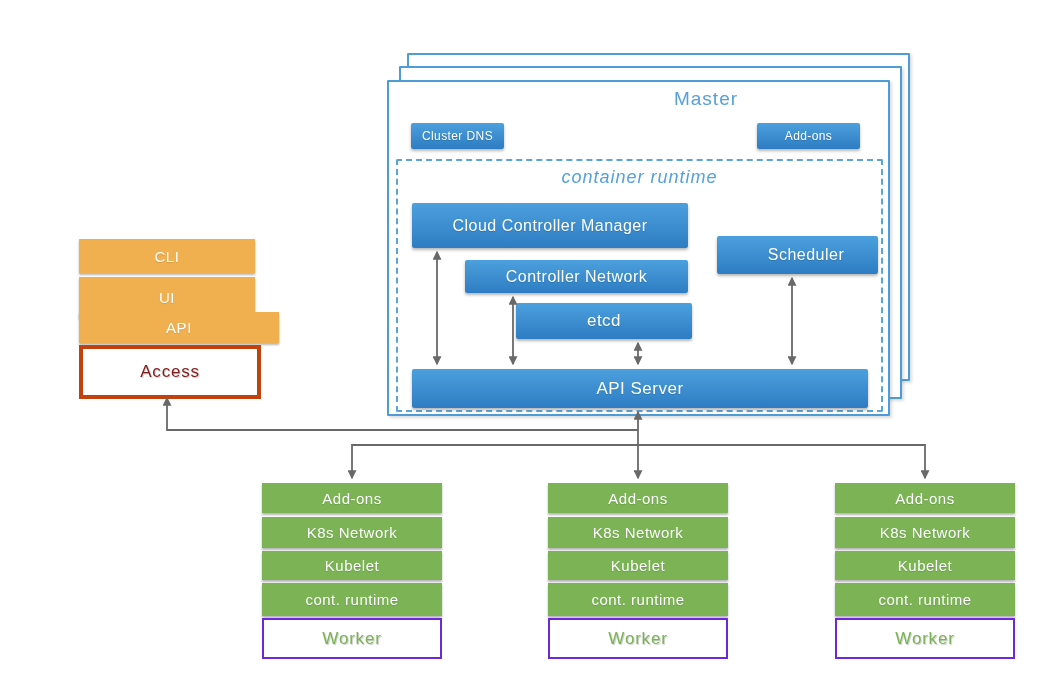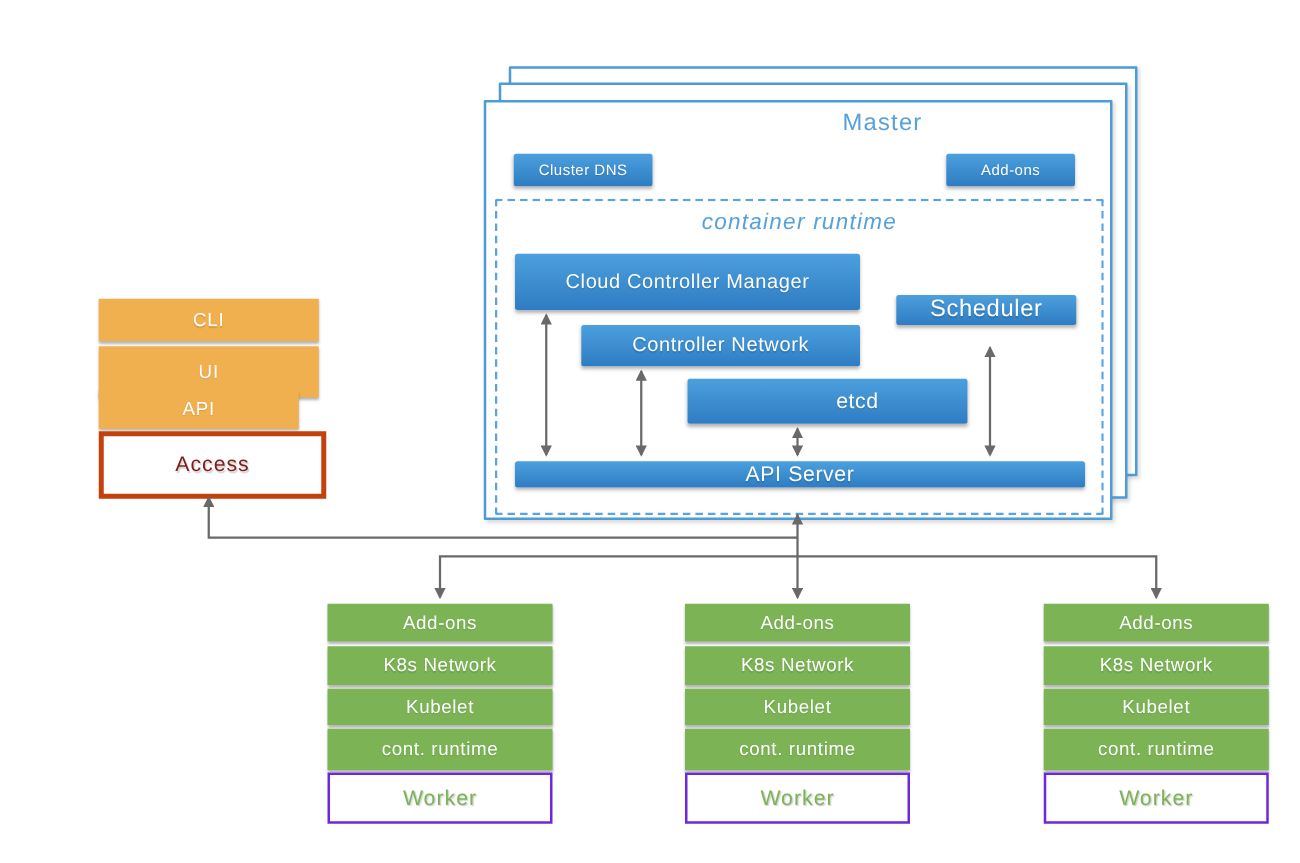--- a/index.html
+++ b/index.html
@@ -73,36 +73,36 @@
 <body>
 
 <div id="canvas">
 
   <div class="master-layer" style="left:407px;top:53px;width:499px;height:324px;"></div>
   <div class="master-layer" style="left:399px;top:66px;width:499px;height:329px;"></div>
   <div class="master-layer" style="left:387px;top:80px;width:499px;height:332px;"></div>
 
   <div class="master-title" style="left:387px;top:88px;width:582px;margin-left:28px;">Master</div>
 
-  <div class="bluebox badge" style="left:411px;top:123px;width:111px;height:26px;">Cluster DNS</div>
+  <div class="bluebox badge" style="left:411px;top:123px;width:93px;height:26px;">Cluster DNS</div>
   <div class="bluebox badge" style="left:757px;top:123px;width:103px;height:26px;">Add-ons</div>
 
   <div class="dashed-box" style="left:396px;top:159px;width:483px;height:249px;"></div>
   <div class="runtime-label" style="left:396px;top:167px;width:487px;font-style:italic;">container runtime</div>
 
   <div class="bluebox" style="left:412px;top:203px;width:276px;height:45px;font-size:16px;">Cloud Controller Manager</div>
   <div class="bluebox" style="left:465px;top:260px;width:223px;height:33px;font-size:16px;">Controller Network</div>
-  <div class="bluebox" style="left:550px;top:303px;width:176px;height:36px;font-size:17px;padding-left:48px;">etcd</div>
-  <div class="bluebox" style="left:717px;top:236px;width:144px;height:24px;font-size:19px;">Scheduler</div>
-  <div class="bluebox" style="left:412px;top:369px;width:456px;height:21px;font-size:17px;">API Server</div>
+  <div class="bluebox" style="left:516px;top:303px;width:176px;height:36px;font-size:17px;">etcd</div>
+  <div class="bluebox" style="left:717px;top:236px;width:144px;height:38px;font-size:16px;padding-left:17px;">Scheduler</div>
+  <div class="bluebox" style="left:412px;top:369px;width:456px;height:39px;font-size:17px;">API Server</div>
 
   <div>
     <div class="obar" style="left:79px;top:239px;width:176px;height:34px;">CLI</div>
     <div class="obar" style="left:79px;top:277px;width:176px;height:41px;">UI</div>
-    <div class="obar" style="left:79px;top:312px;width:160px;height:31px;">API</div>
+    <div class="obar" style="left:79px;top:312px;width:200px;height:31px;">API</div>
     <div class="access-label" style="left:79px;top:345px;width:174px;height:46px;">Access</div>
   </div>
 
   <div>
     <div class="gbar" style="left:262px;top:483px;width:180px;height:30px;">Add-ons</div>
     <div class="gbar" style="left:262px;top:517px;width:180px;height:31px;">K8s Network</div>
     <div class="gbar" style="left:262px;top:551px;width:180px;height:29px;">Kubelet</div>
     <div class="gbar" style="left:262px;top:583px;width:180px;height:33px;">cont. runtime</div>
     <div class="worker-label" style="left:262px;top:618px;width:176px;height:37px;">Worker</div>
   </div>

